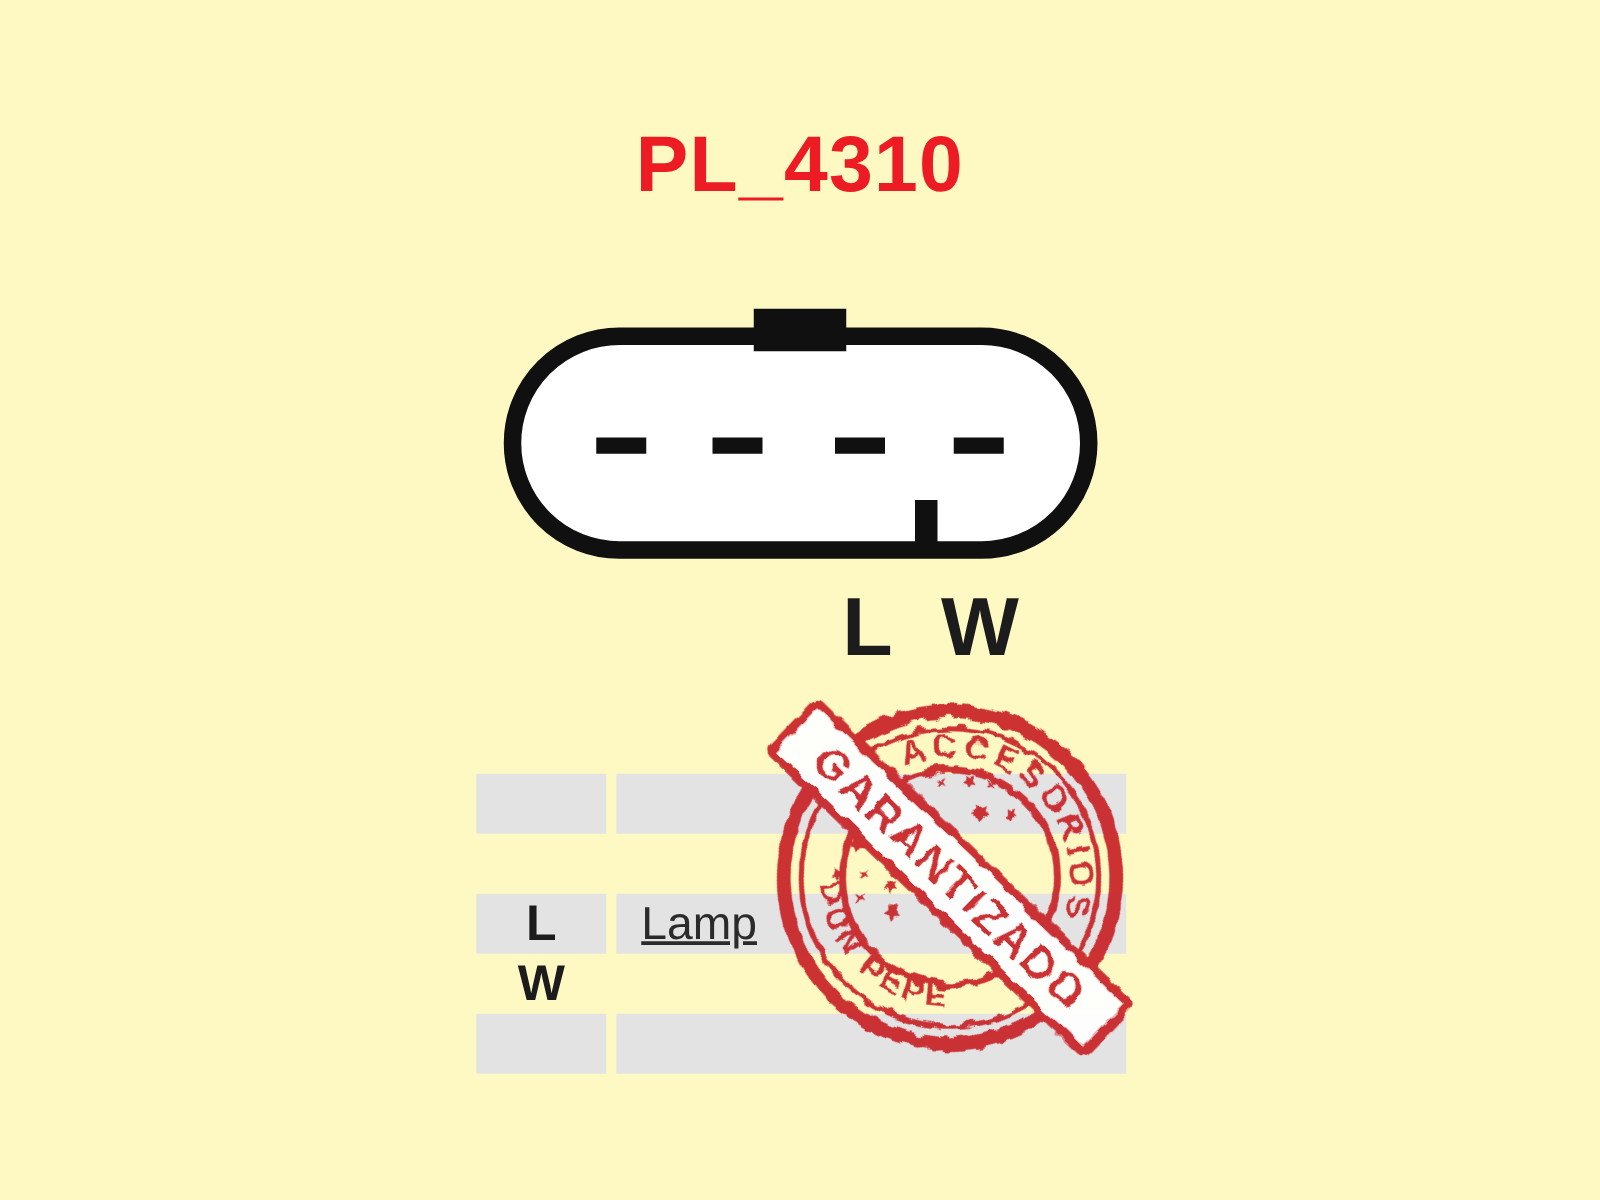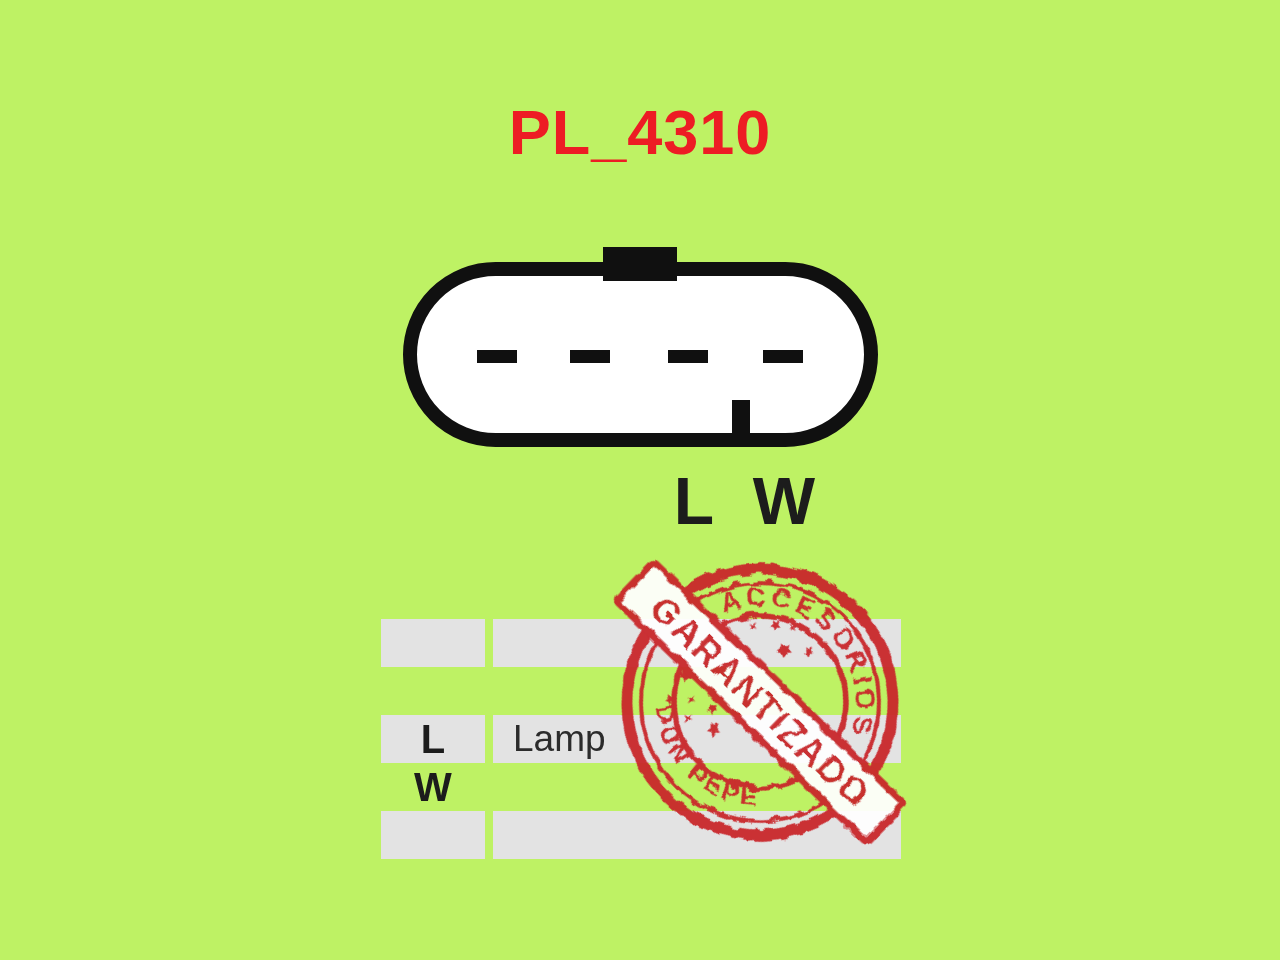--- a/index.html
+++ b/index.html
@@ -1,18 +1,18 @@
 <!DOCTYPE html>
 <html><head>
 <meta charset="utf-8">
 <style>
   html,body{margin:0;padding:0;background:#ffffff;}
   .page{
     position:relative;width:1280px;height:960px;overflow:hidden;
-    background:#bef264;font-family:"Liberation Sans",sans-serif;
+    background:#fef9c3;font-family:"Liberation Sans",sans-serif;
   }
   .title{
     position:absolute;left:0;top:98px;width:1280px;
     text-align:center;font-size:63px;font-weight:700;line-height:1.1;
     color:#ed1c24;letter-spacing:1px;
   }
   
   .connector{
     position:absolute;left:403px;top:262px;width:475px;height:185px;
     box-sizing:border-box;border:14px solid #101010;border-radius:93px;
@@ -44,20 +44,21 @@
   .pinout-table{position:absolute;left:381px;top:619px;width:520px;}
   .trow{display:grid;grid-template-columns:104px 408px;column-gap:8px;height:48px;}
   .trow .cell{height:48px;line-height:48px;background:transparent;}
   .trow.gray .cell{background:#e3e3e3;}
   .cell.pin{
     text-align:center;font-size:40px;font-weight:700;color:#1c1c1c;
   }
   .cell.desc{
     padding-left:20px;font-size:37px;font-weight:400;color:#2b2b2b;
     box-sizing:border-box;
+    text-decoration:underline;
   }
   
   .stamp{
     position:absolute;left:614px;top:556px;width:292px;height:292px;
     overflow:visible;opacity:0.94;
   }
   .stamp text{font-family:"Liberation Sans",sans-serif;}
 </style>
 </head>
 <body>

